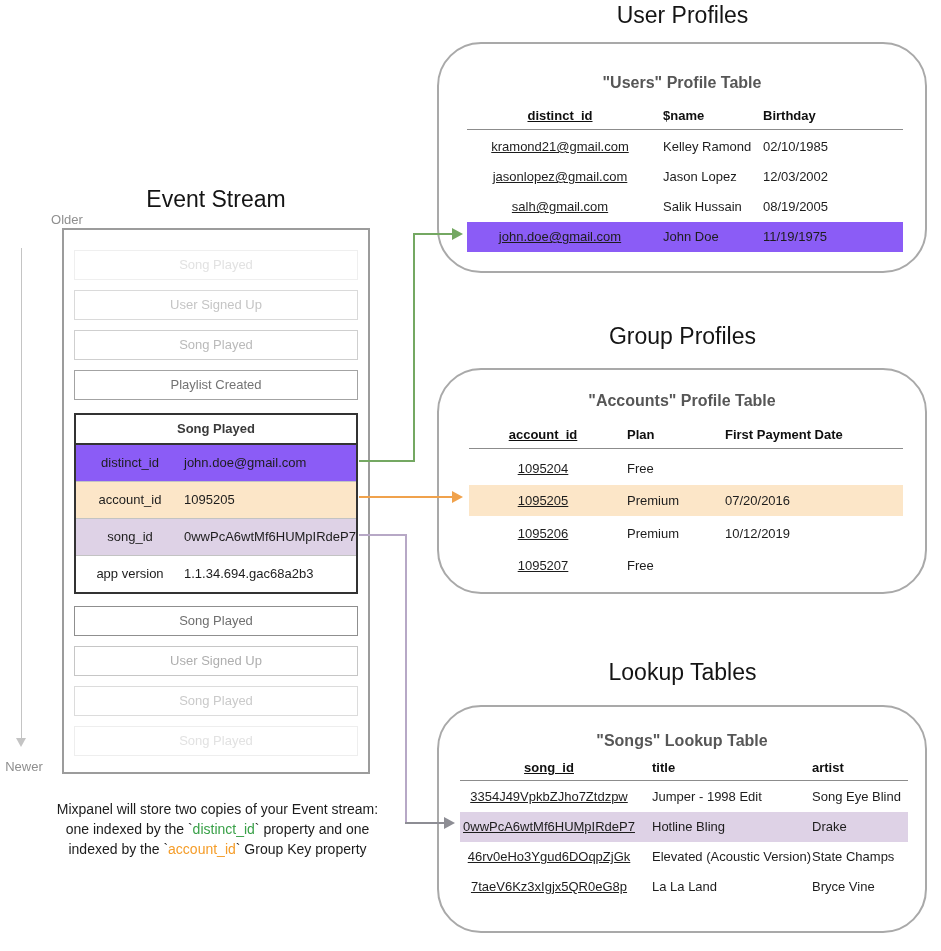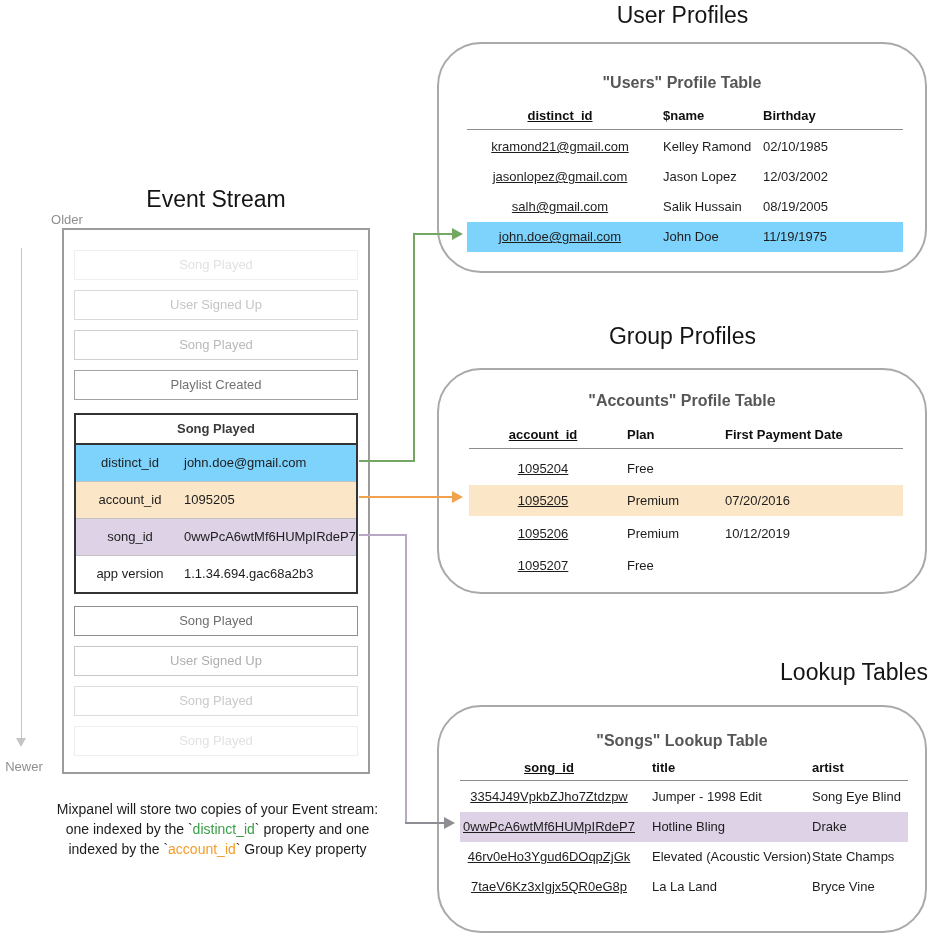--- a/index.html
+++ b/index.html
@@ -4,21 +4,21 @@
 <style>
   html,body{margin:0;padding:0;background:#fff;}
   .canvas{position:relative;width:941px;height:951px;background:#fff;overflow:hidden;
           font-family:"Liberation Sans",sans-serif;color:#1d1d1d;}
 
   
   .sec-title{position:absolute;font-size:23px;color:#141414;text-align:center;white-space:nowrap;}
   .es-title{left:62px;top:186px;width:308px;}
   .up-title{left:437px;top:2px;width:491px;}
   .gp-title{left:437px;top:323px;width:491px;}
-  .lt-title{left:437px;top:659px;width:491px;text-align:right;}
+  .lt-title{left:437px;top:659px;width:491px;}
 
   
   .tl-label{position:absolute;font-size:13px;color:#8f8f8f;width:48px;text-align:center;}
   .older{left:0px;top:212px;margin-left:43px;}
   .newer{left:0px;top:759px;}
   .tl-line{position:absolute;left:21px;top:248px;width:1px;height:490px;background:#c4c4c4;}
   .tl-head{position:absolute;left:16px;top:738px;width:0;height:0;
            border-left:5px solid transparent;border-right:5px solid transparent;
            border-top:9px solid #c4c4c4;}
 
@@ -44,21 +44,21 @@
   .eb6{top:376px;}.eb7{top:416px;}.eb8{top:456px;}.eb9{top:496px;}
 
   .ev-expanded{position:absolute;left:10px;top:183px;width:284px;box-sizing:border-box;
                border:2px solid #333;background:#fff;}
   .ev-head{height:28px;line-height:28px;text-align:center;font-size:13px;font-weight:bold;
            color:#3a3a3a;border-bottom:2px solid #333;background:#fff;}
   .ev-row{position:relative;height:36px;line-height:36px;font-size:13px;border-bottom:1px solid #c3c3c3;}
   .ev-row:last-child{border-bottom:none;}
   .ev-row .k{position:absolute;left:0;width:108px;text-align:center;}
   .ev-row .v{position:absolute;left:108px;}
-  .hl-green{background:#7dd3fc;}
+  .hl-green{background:#8b5cf6;}
   .hl-orange{background:#fce6c8;}
   .hl-purple{background:#ded2e6;}
 
   
   .caption{position:absolute;left:15px;top:799px;width:405px;text-align:center;
            font-size:14px;line-height:20px;color:#1c1c1c;}
   .code-green{color:#38a047;}
   .code-orange{color:#f59d29;}
 
   

